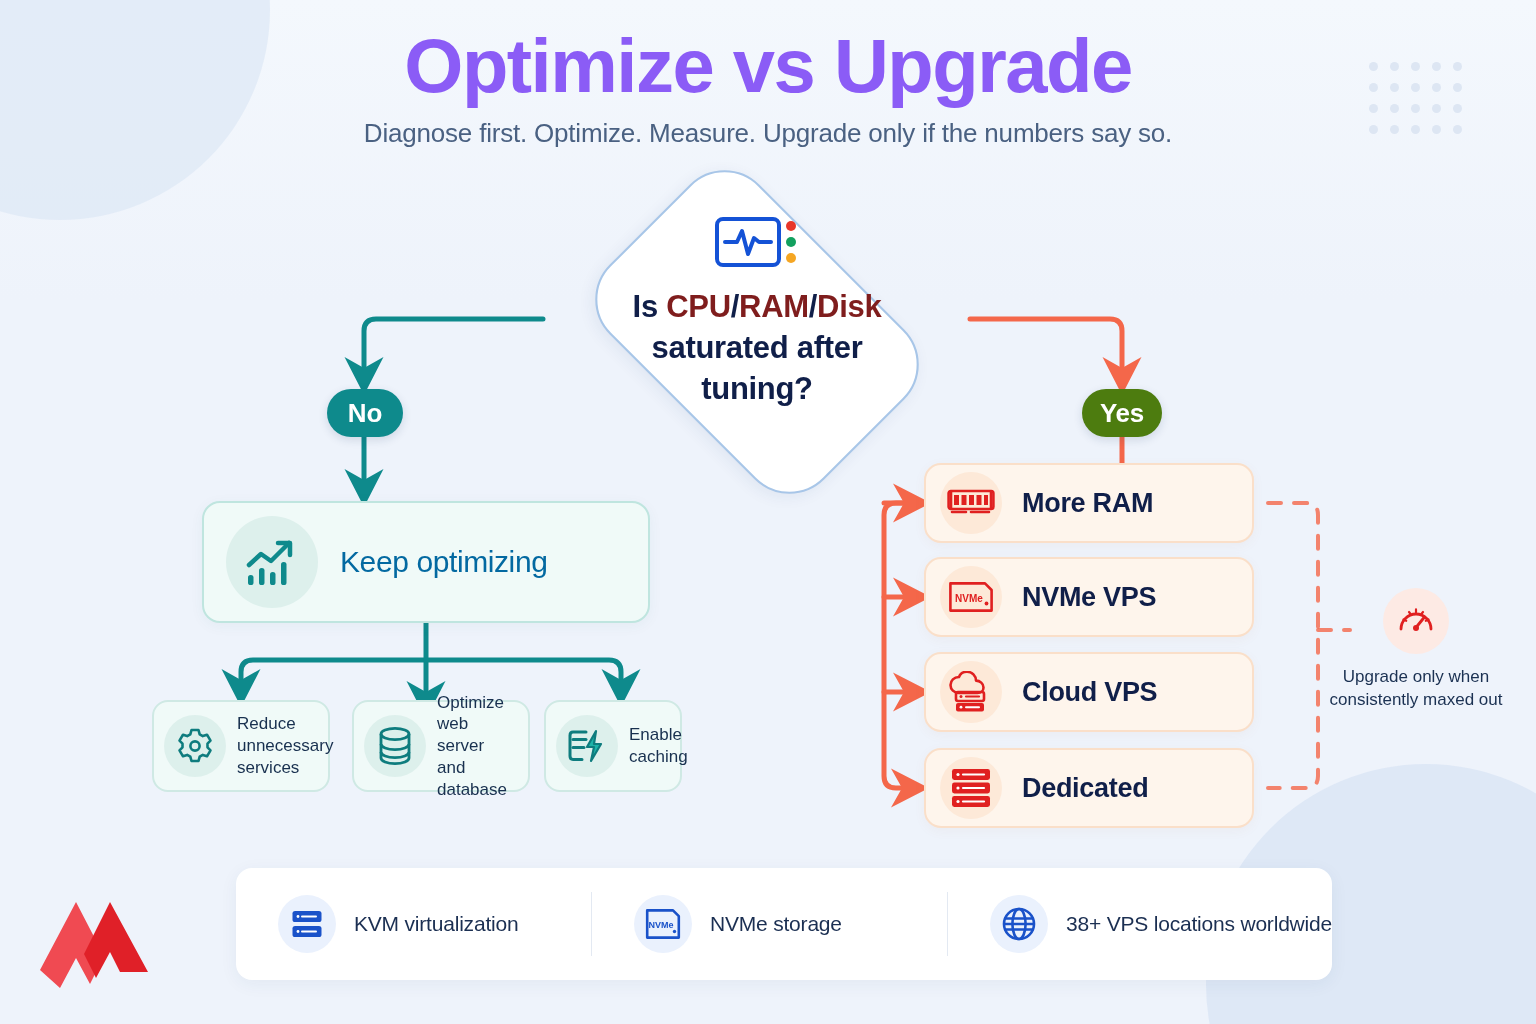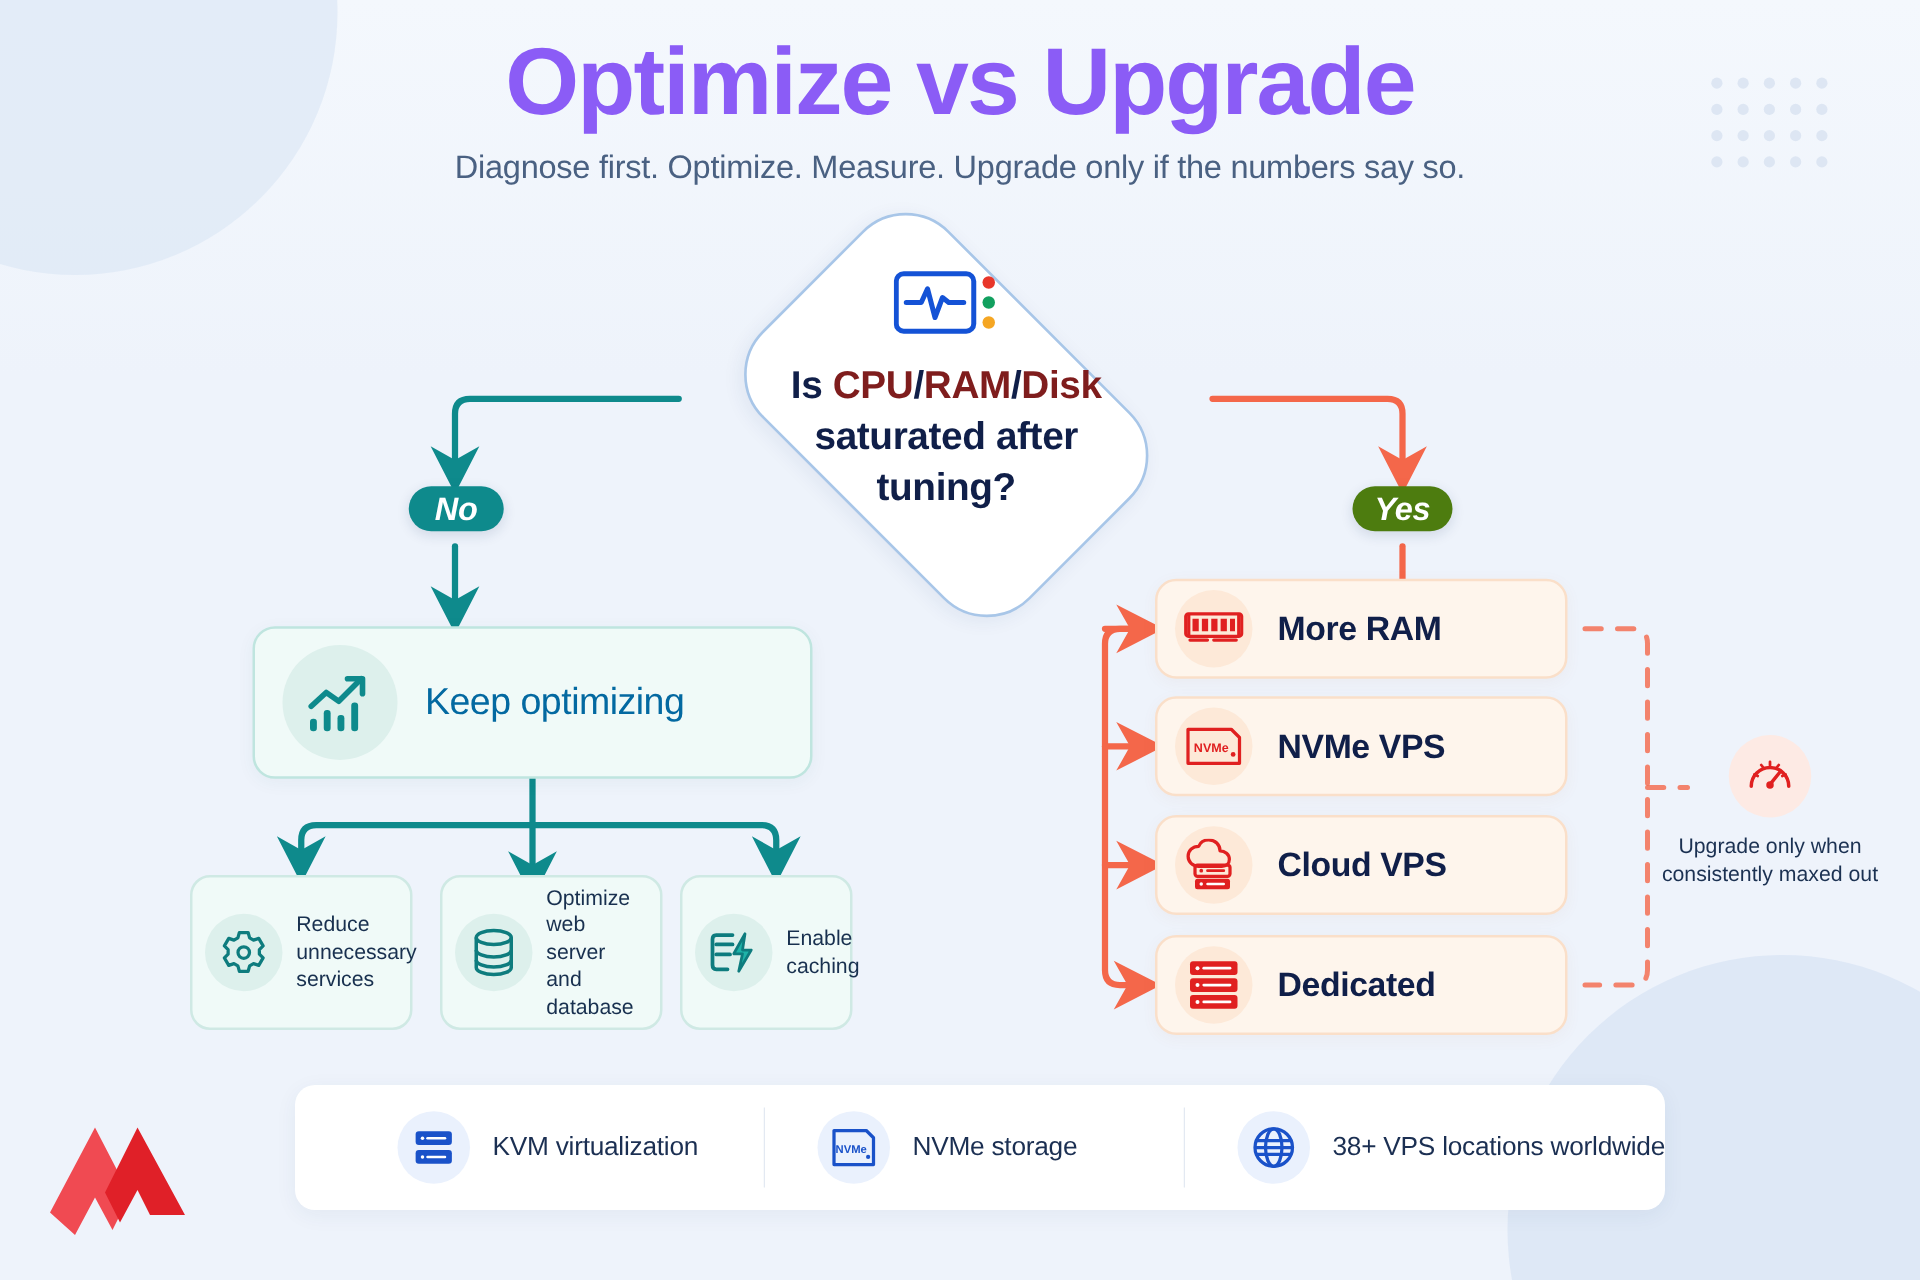--- a/index.html
+++ b/index.html
@@ -121,29 +121,28 @@
     letter-spacing: -0.3px;
     max-width: 330px;
   }
   #decision-text .hl { color: #7f1d1d; }
   #decision-text .sep { color: #101f49; }
 
   
   .badge {
     position: absolute;
     display: flex; align-items: center; justify-content: center;
-    height: 36px;
+    height: 48px;
     border-radius: 24px;
     color: #fff;
     font-size: 26px;
     font-weight: 700;
     z-index: 4;
     letter-spacing: -0.2px;
     box-shadow: 0 3px 10px rgba(20,50,90,.14);
-    font-style: italic;
   }
   #badge-no  { left: 327px; top: 389px; width: 76px; background: #0e8a8c; }
   #badge-yes { left: 1082px; top: 389px; width: 80px; background: #4d7c0f; }
 
   
   #keep-optimizing-card {
     position: absolute;
     left: 202px; top: 501px;
     width: 448px; height: 122px;
     background: #f0faf8;
@@ -165,21 +164,21 @@
     margin-left: 22px;
     font-size: 30px;
     font-weight: 400;
     color: #0369a1;
     letter-spacing: -0.4px;
   }
 
   .opt-card {
     position: absolute;
     top: 700px;
-    height: 124px;
+    height: 92px;
     background: #f0faf8;
     border: 2px solid #cfe9e4;
     border-radius: 16px;
     display: flex; align-items: center;
     padding: 0 12px 0 10px;
     z-index: 3;
   }
   .opt-card .iconwrap {
     width: 62px; height: 62px;
     border-radius: 50%;
@@ -247,28 +246,27 @@
   #upgrade-note-text {
     font-size: 17px;
     line-height: 1.33;
     color: #1b3152;
   }
 
   
   #footer-bar {
     position: absolute;
     left: 236px; top: 868px;
-    width: 1096px; height: 100px;
+    width: 1096px; height: 112px;
     background: #ffffff;
     border-radius: 16px;
     display: flex;
     align-items: center;
     z-index: 3;
     box-shadow: 0 4px 18px rgba(30,60,110,.06);
-    padding-left: 40px;
   }
   .foot-item {
     display: flex; align-items: center;
     flex: 1 1 0;
     padding-left: 42px;
   }
   .foot-item .iconwrap {
     width: 58px; height: 58px;
     border-radius: 50%;
     background: #eaf1fd;

